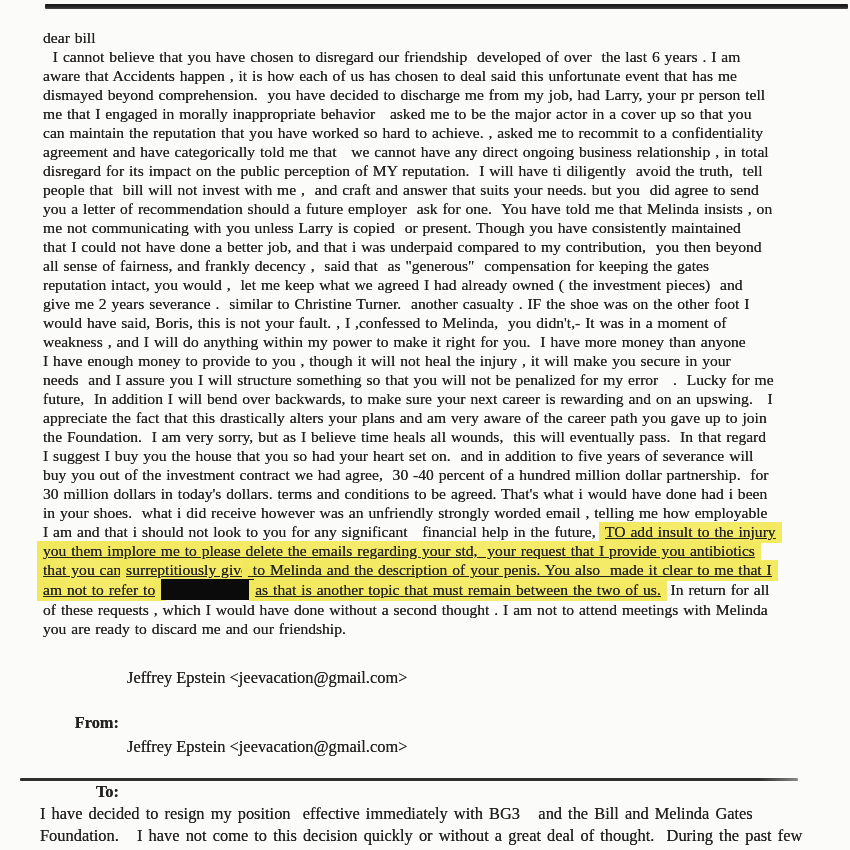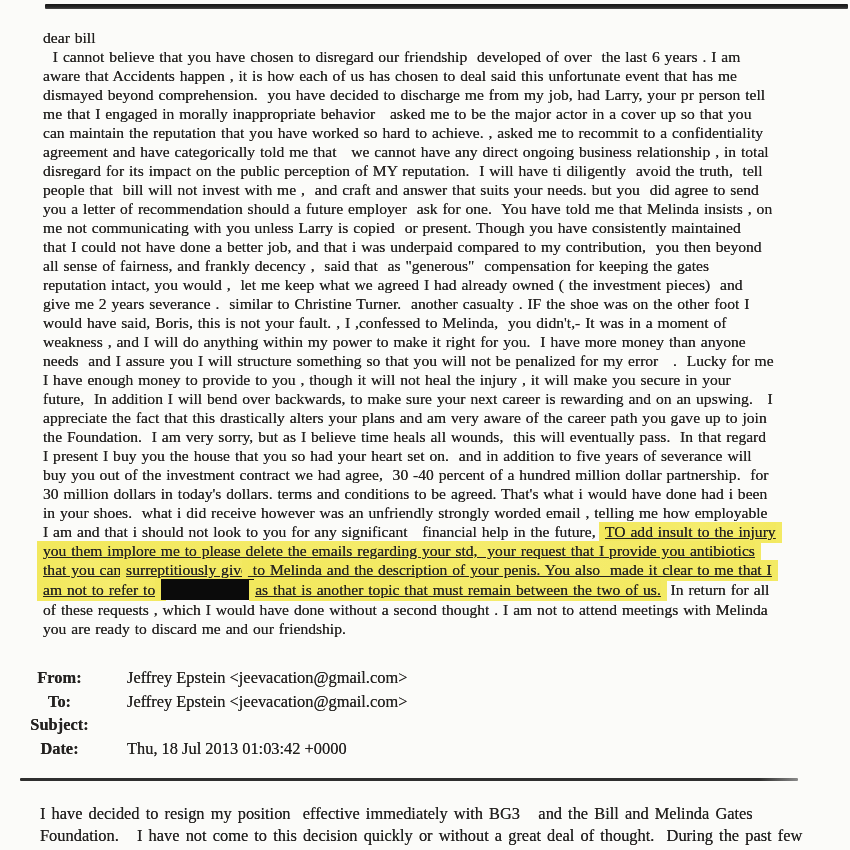--- a/index.html
+++ b/index.html
@@ -39,21 +39,21 @@
     display:inline-block;width:93px;height:21px;
     background:#0b0b0b;vertical-align:-5px;margin:0 1px;
     box-shadow:-6px 0 0 #f2e85e, 6px 0 0 #f3ea64;
   }
   .email-header{
     position:absolute;left:0;top:666px;width:600px;
     font-size:16.4px;line-height:23.5px;
     text-shadow:0 0 0.6px rgba(40,38,34,0.85);
   }
   .hrow{display:flex;}
-  .hlabel{width:119px;text-align:center;font-weight:bold;flex:0 0 119px;}
+  .hlabel{width:119px;text-align:right;font-weight:bold;flex:0 0 119px;margin-top:45px;}
   .hvalue{margin-left:8px;white-space:pre;}
   .second{
     position:absolute;left:40px;top:803px;width:800px;
     font-size:16.4px;line-height:22px;word-spacing:2px;
     text-shadow:0 0 0.6px rgba(40,38,34,0.85);
   }
 </style>
 </head>
 <body>
 
@@ -70,26 +70,26 @@
       <div class="line"><span>disregard for its impact on the public perception of MY reputation.  I will have ti diligently  avoid the truth,  tell</span></div>
       <div class="line"><span>people that  bill will not invest with me ,  and craft and answer that suits your needs. but you  did agree to send</span></div>
       <div class="line"><span>you a letter of recommendation should a future employer  ask for one.  You have told me that Melinda insists , on</span></div>
       <div class="line"><span>me not communicating with you unless Larry is copied  or present. Though you have consistently maintained</span></div>
       <div class="line"><span>that I could not have done a better job, and that i was underpaid compared to my contribution,  you then beyond</span></div>
       <div class="line"><span>all sense of fairness, and frankly decency ,  said that  as "generous"  compensation for keeping the gates</span></div>
       <div class="line"><span>reputation intact, you would ,  let me keep what we agreed I had already owned ( the investment pieces)  and</span></div>
       <div class="line"><span>give me 2 years severance .  similar to Christine Turner.  another casualty . IF the shoe was on the other foot I</span></div>
       <div class="line"><span>would have said, Boris, this is not your fault. , I ,confessed to Melinda,  you didn't,- It was in a moment of</span></div>
       <div class="line"><span>weakness , and I will do anything within my power to make it right for you.  I have more money than anyone</span></div>
+      <div class="line"><span>I have enough money to provide to you , though it will not heal the injury , it will make you secure in your</span></div>
       <div class="line"><span>needs  and I assure you I will structure something so that you will not be penalized for my error   .  Lucky for me</span></div>
-      <div class="line"><span>I have enough money to provide to you , though it will not heal the injury , it will make you secure in your</span></div>
       <div class="line"><span>future,  In addition I will bend over backwards, to make sure your next career is rewarding and on an upswing.   I</span></div>
       <div class="line"><span>appreciate the fact that this drastically alters your plans and am very aware of the career path you gave up to join</span></div>
       <div class="line"><span>the Foundation.  I am very sorry, but as I believe time heals all wounds,  this will eventually pass.  In that regard</span></div>
-      <div class="line"><span>I present I buy you the house that you so had your heart set on.  and in addition to five years of severance will</span></div>
+      <div class="line"><span>I suggest I buy you the house that you so had your heart set on.  and in addition to five years of severance will</span></div>
       <div class="line"><span>buy you out of the investment contract we had agree,  30 -40 percent of a hundred million dollar partnership.  for</span></div>
       <div class="line"><span>30 million dollars in today's dollars. terms and conditions to be agreed. That's what i would have done had i been</span></div>
       <div class="line"><span>in your shoes.  what i did receive however was an unfriendly strongly worded email , telling me how employable</span></div>
       <div class="line"><span>I am and that i should not look to you for any significant   financial help in the future,  </span><span class="hl">TO add insult to the injury</span></div>
       <div class="line"><span class="hl">you them implore me to please delete the emails regarding your std,  your request that I provide you antibiotics</span></div>
       <div class="line"><span class="hl">that you can </span><span class="hl pen">surreptitiously give</span><span class="hl"> to Melinda and the description of your penis. You also  made it clear to me that I</span></div>
       <div class="line"><span class="hl">am not to refer to </span><span class="redaction"></span><span class="hl">as that is another topic that must remain between the two of us.</span><span>  In return for all</span></div>
       <div class="line"><span>of these requests , which I would have done without a second thought . I am not to attend meetings with Melinda</span></div>
       <div class="line"><span>you are ready to discard me and our friendship.</span></div>
     </div>

